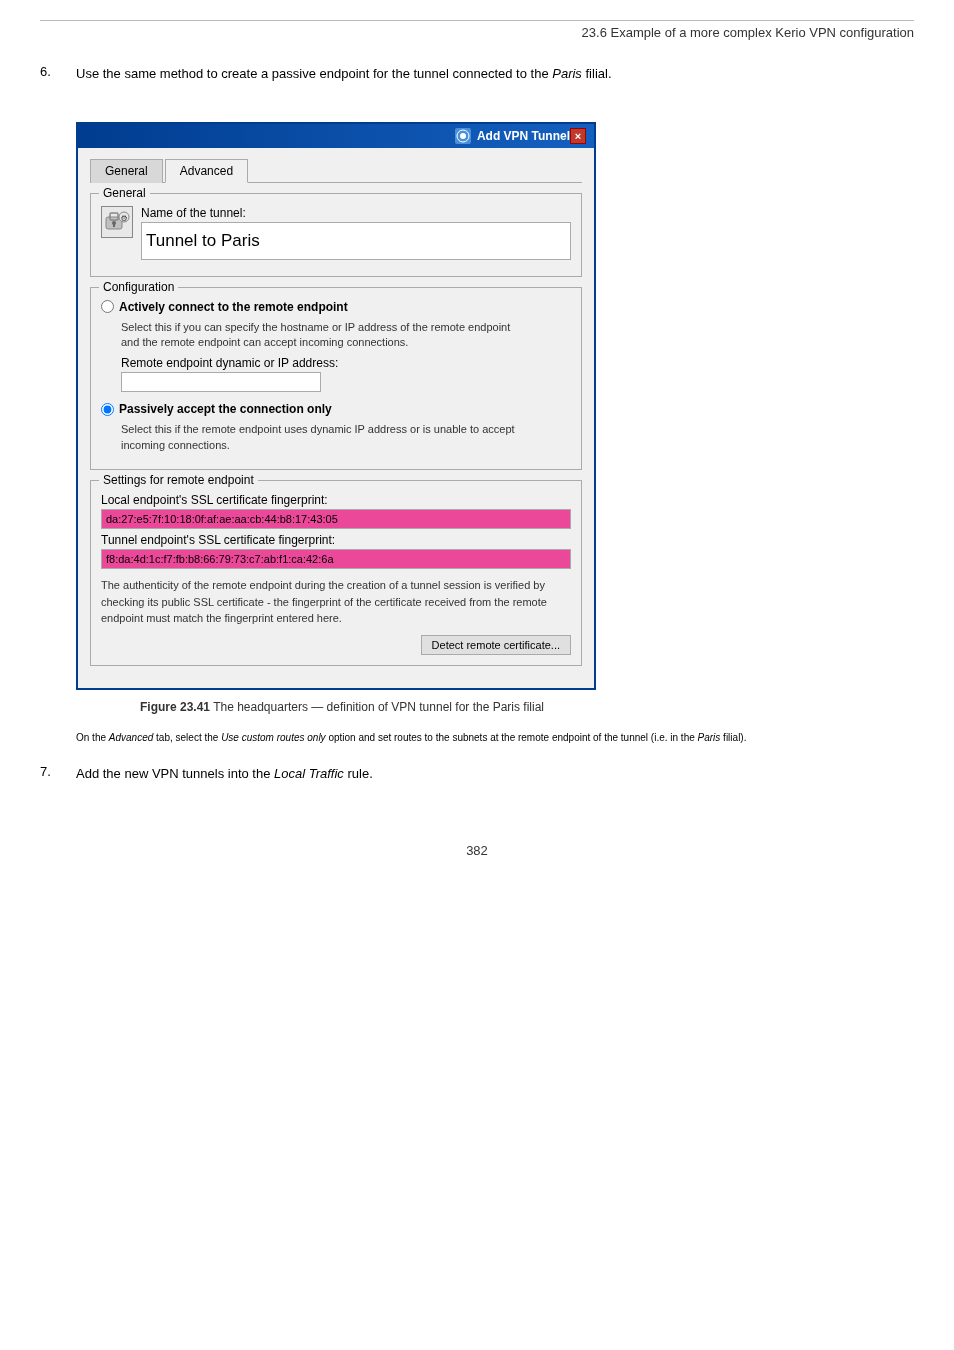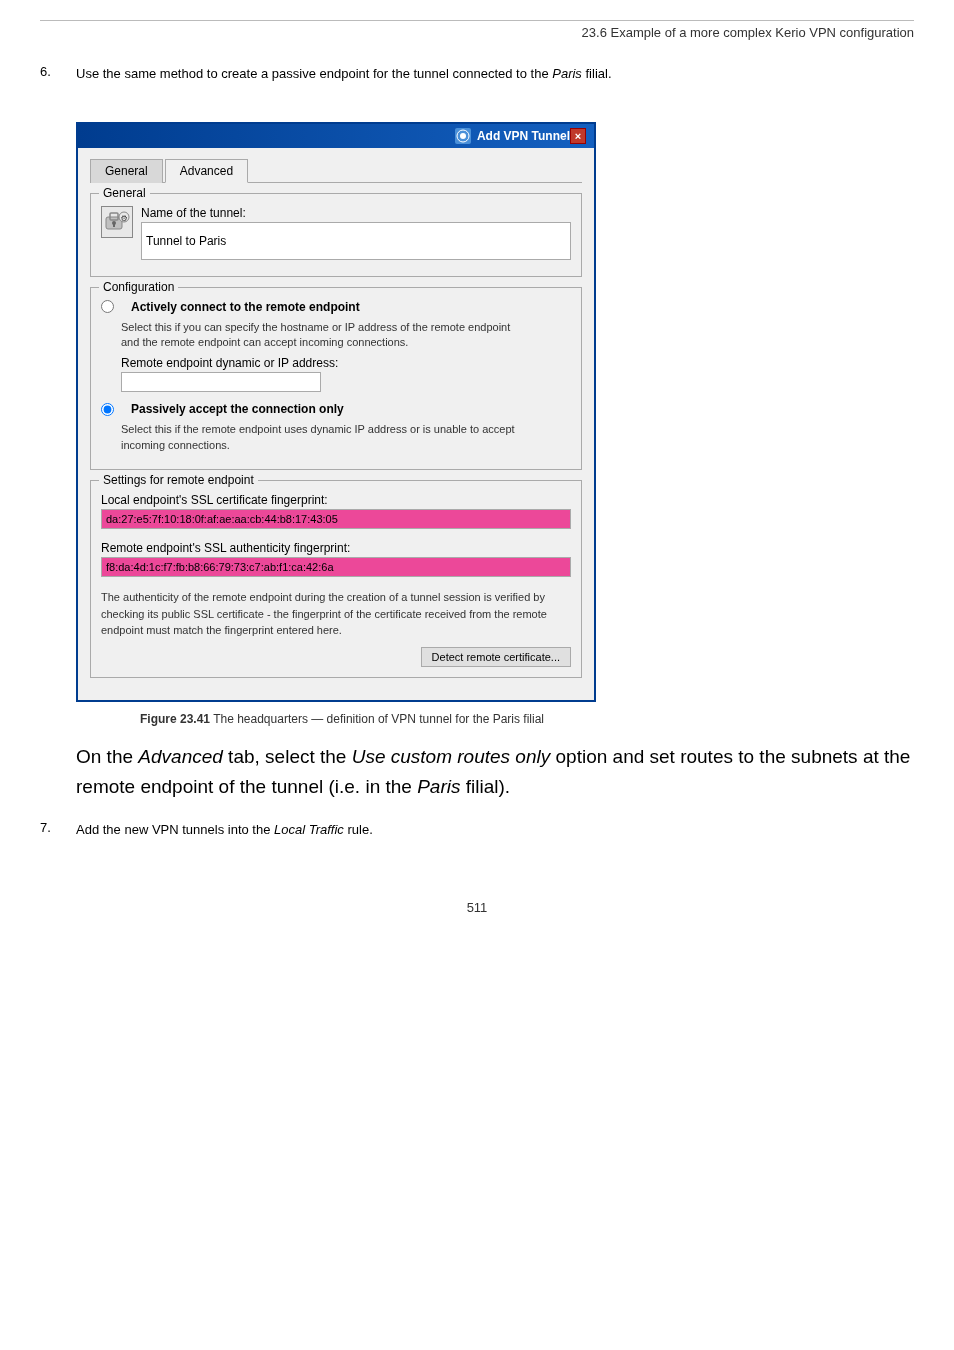--- a/index.html
+++ b/index.html
@@ -185,31 +185,31 @@
     }
 
     .field-label {
       font-size: 12px;
       margin-bottom: 2px;
     }
 
     .text-input {
       width: 100%;
       padding: 18px 4px;
-      font-size: 12px;
+      font-size: 17px;
       border: 1px solid #aaa;
       background: #fff;
       height: 33px;
     }
 
     
     .radio-option {
       display: flex;
       align-items: center;
-      gap: 17px;
+      gap: 5px;
       margin-bottom: 6px;
     }
 
     .radio-option input[type="radio"] {
       margin: 0;
     }
 
     .radio-label {
       font-size: 12px;
       font-weight: bold;
@@ -230,21 +230,21 @@
       width: 200px;
       padding: 2px 4px;
       font-size: 12px;
       border: 1px solid #aaa;
       background: #fff;
       height: 20px;
     }
 
     
     .ssl-section {
-      margin-bottom: 12px;
+      margin-bottom: 4px;
     }
 
     .ssl-label {
       font-size: 12px;
       margin-bottom: 2px;
     }
 
     .ssl-input {
       width: 100%;
       padding: 2px 4px;
@@ -280,21 +280,21 @@
       color: #333;
     }
 
     .figure-caption strong {
       font-weight: bold;
       margin-left: 12px;
     }
 
     
     .body-paragraph {
-      font-size: 19px;
+      font-size: 10px;
       line-height: 1.6;
       margin-bottom: 18px;
       margin-left: 36px;
     }
 
     .body-paragraph em {
       font-style: italic;
     }
 
     .step7-block {
@@ -417,21 +417,21 @@
         <div class="field-group">
           <span class="field-group-legend">Settings for remote endpoint</span>
           <div class="field-group-content">
 
             <div class="ssl-section">
               <div class="ssl-label">Local endpoint's SSL certificate fingerprint:</div>
               <input class="ssl-input" type="text" value="da:27:e5:7f:10:18:0f:af:ae:aa:cb:44:b8:17:43:05" style="">
             </div>
 
             <div class="ssl-section">
-              <div class="ssl-label">Remote endpoint's SSL authenticity fingerprint:</div>
+              <div class="ssl-label">Tunnel endpoint's SSL certificate fingerprint:</div>
               <input class="ssl-input" type="text" value="f8:da:4d:1c:f7:fb:b8:66:79:73:c7:ab:f1:ca:42:6a" style="">
             </div>
 
             <div class="authenticity-note">The authenticity of the remote endpoint during the creation of a tunnel session is verified by checking its public SSL certificate - the fingerprint of the certificate received from the remote endpoint must match the fingerprint entered here.</div>
 
             <button class="detect-btn">Detect remote certificate...</button>
 
           </div>
         </div>
 
@@ -454,16 +454,16 @@
   
   <div class="step7-block">
     <div class="step-number">7.</div>
     <div class="step-text">
       <span>Add the new VPN tunnels into the </span><em>Local Traffic</em><span> rule.</span>
     </div>
   </div>
 
   
   <div class="page-footer">
-    <span>511</span>
+    <span>382</span>
   </div>
 
 </div>
 
 </body></html>

